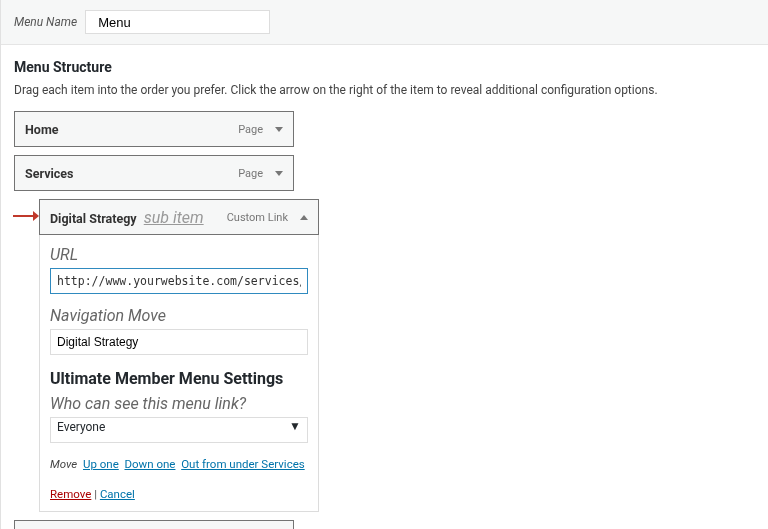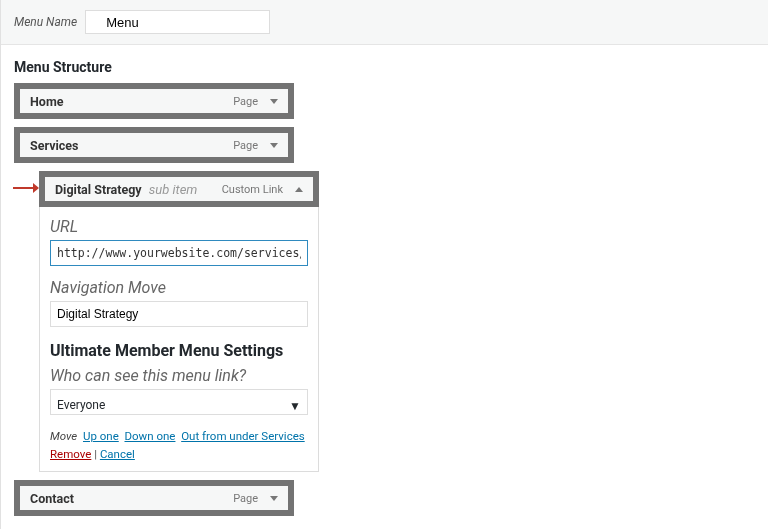--- a/index.html
+++ b/index.html
@@ -25,61 +25,62 @@
     gap: 8px;
   }
   .topbar label {
     font-style: italic;
     color: #555;
     font-size: 12px;
   }
   .topbar input {
     width: 185px;
     height: 24px;
-    padding: 2px 20px;
+    padding: 2px 12px;
     border: 1px solid #ddd;
     font-size: 13px;
     background: #fff;
   }
   .body {
     padding: 14px;
   }
   h2 {
     font-size: 14px;
     font-weight: 700;
     margin-bottom: 8px;
     color: #23282d;
   }
   .hint {
     font-size: 12px;
     color: #444;
     margin-bottom: 14px;
   }
   .menu-item {
     width: 280px;
-    border: 6px solid #737373;
+    border: 1px solid #737373;
     background: #f6f7f7;
     margin-bottom: 8px;
     display: flex;
     align-items: center;
     justify-content: space-between;
     padding: 0 10px;
     height: 36px;
   }
   .menu-item .title {
     font-size: 12.5px;
     font-weight: 700;
     color: #333;
   }
   .menu-item .subtag {
     font-weight: 400;
     font-style: italic;
     color: #999;
-    font-size: 13px;
+    font-size: 16px;
     margin-left: 4px;
+    text-decoration: underline;
   }
   .menu-item .right {
     display: flex;
     align-items: center;
     gap: 12px;
   }
   .menu-item .type {
     font-size: 11px;
     color: #777;
   }
@@ -125,21 +126,21 @@
   .nav-input, .sel {
     width: 100%;
     height: 26px;
     border: 1px solid #ddd;
     padding: 2px 6px;
     font-size: 12px;
     background: #fff;
   }
   .sel {
     display: flex;
-    align-items: flex-end;
+    align-items: flex-start;
     justify-content: space-between;
   }
   .sel-arrow {
     font-size: 12px;
     line-height: 1;
   }
   .settings-h {
     font-weight: 700;
     font-size: 16px;
     margin-top: 14px;
@@ -153,21 +154,21 @@
     margin-top: 14px;
   }
   .move-row em { font-style: italic; }
   .link {
     color: #0073aa;
     text-decoration: underline;
     cursor: pointer;
   }
   .remove-row {
     font-size: 11.5px;
-    margin-top: 4px;
+    margin-top: 16px;
   }
   .link-danger {
     color: #a00;
     text-decoration: underline;
     cursor: pointer;
   }
   .pipe { color: #555; }
   .arrow-annot {
     position: absolute;
     left: -26px;
@@ -181,20 +182,21 @@
 
 <div class="vbar"></div>
 
 <div class="topbar">
   <label>Menu Name</label>
   <input type="text" value="Menu" style="">
 </div>
 
 <div class="body">
   <h2>Menu Structure</h2>
+  <p class="hint">Drag each item into the order you prefer. Click the arrow on the right of the item to reveal additional configuration options.</p>
 
   <div class="menu-item">
     <span class="title">Home</span>
     <span class="right">
       <span class="type">Page</span>
       <span class="caret down"></span>
     </span>
   </div>
 
   <div class="menu-item">

